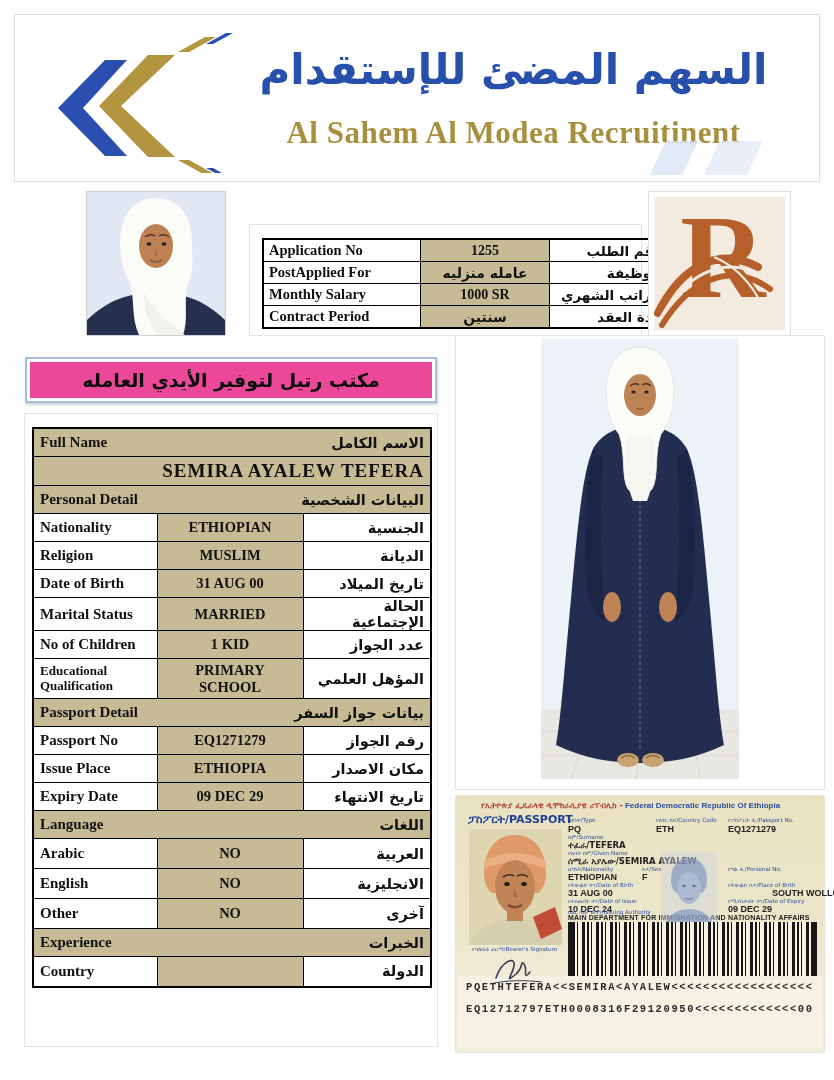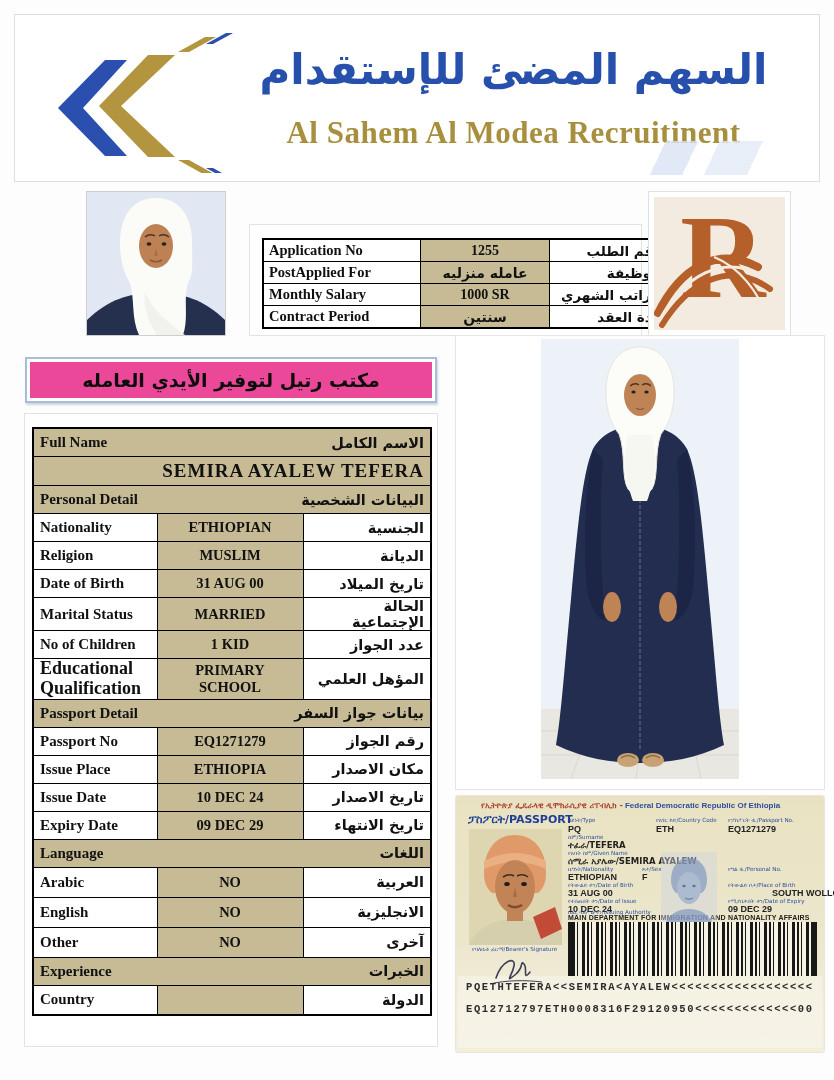--- a/index.html
+++ b/index.html
@@ -52,21 +52,21 @@
   tr.sec td{background:#c7bb95;height:27px;}
   .sechdr{display:flex;justify-content:space-between;align-items:center;}
   .sechdr .en{font-weight:bold;font-size:15px;}
   .sechdr .arx{font-weight:bold;font-size:14.5px;direction:rtl;font-family:"DejaVu Sans",sans-serif;}
   tr.namerow td{background:#c7bb95;height:28px;text-align:right;font-weight:bold;font-size:19px;letter-spacing:1px;}
   tr.data{height:28px;}
   tr.data td.len{font-weight:bold;font-size:15px;background:#fff;}
   tr.data td.val{background:#c7bb95;text-align:center;font-weight:bold;font-size:14.5px;}
   tr.data td.lar{background:#fff;text-align:right;direction:rtl;font-weight:bold;font-size:14.5px;font-family:"DejaVu Sans",sans-serif;}
   tr.tall{height:40px;}
-  tr.tall td.len{font-size:18px;line-height:1.1;font-family:Liberation Serif, serif;}
+  tr.tall td.len{font-size:13px;line-height:1.1;font-family:Liberation Serif, serif;}
   tr.tall td.val{line-height:1.15;padding:0 30px;}
   tr.h30{height:30px;}
 
   
   #body-panel{left:455px;top:335px;width:370px;height:455px;border:1px solid #e5e5e5;}
   #body-photo{position:absolute;left:85px;top:3px;width:198px;height:440px;background:#edf1f8;}
 
   
   #pp-panel{left:455px;top:795px;width:370px;height:258px;border:1px solid #e8e6da;
             background:linear-gradient(180deg,#e9e2c2 0%,#ece6cb 55%,#f1ecd8 75%,#f3efdd 100%);
@@ -244,25 +244,20 @@
 
       <tr class="data">
         <td class="len">Passport No</td>
         <td class="val">EQ1271279</td>
         <td class="lar">رقم الجواز</td>
           </tr>
       <tr class="data">
         <td class="len">Issue Place</td>
         <td class="val">ETHIOPIA</td>
         <td class="lar">مكان الاصدار</td>
-          </tr>
-      <tr class="data">
-        <td class="len">Issue Date</td>
-        <td class="val">10 DEC 24</td>
-        <td class="lar">تاريخ الاصدار</td>
           </tr>
       <tr class="data">
         <td class="len">Expiry Date</td>
         <td class="val">09 DEC 29</td>
         <td class="lar">تاريخ الانتهاء</td>
           </tr>
 
       <tr class="sec">
             <td colspan="3">
         <div class="sechdr">

